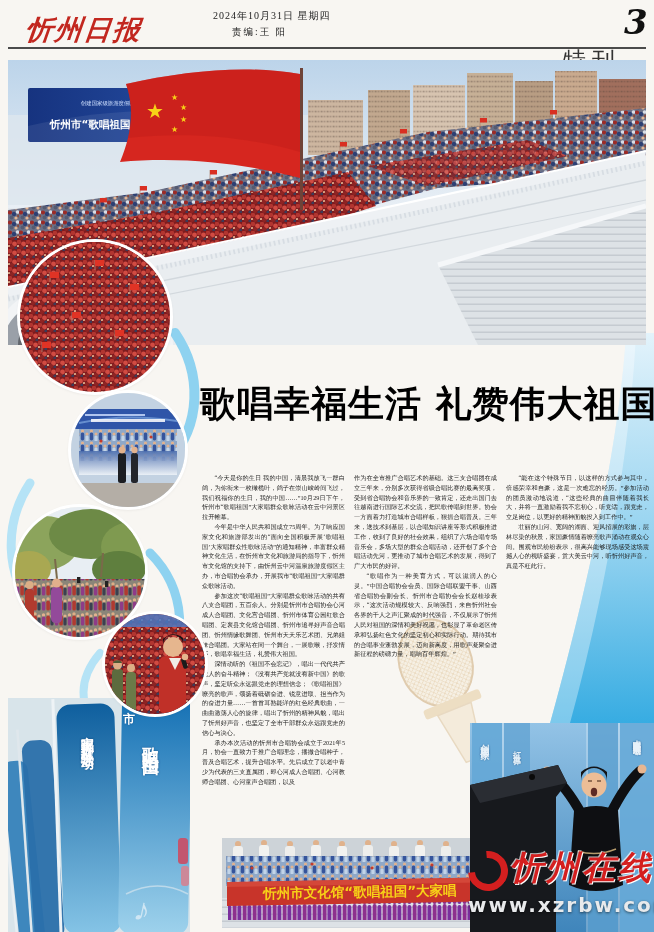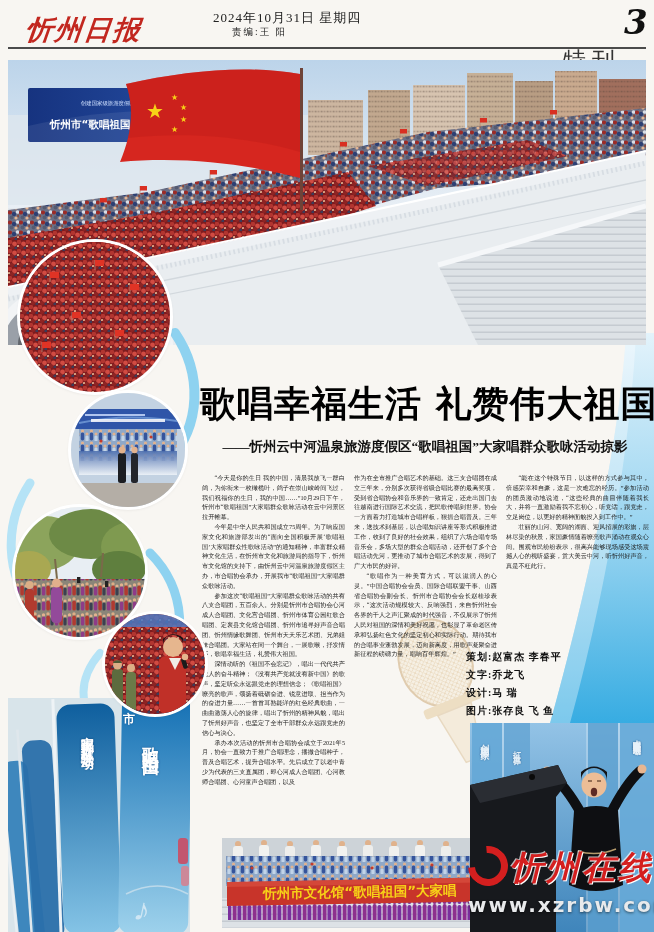--- a/index.html
+++ b/index.html
@@ -2,21 +2,21 @@
 <html><head>
 <meta charset="utf-8">
 <style>
   html,body{margin:0;padding:0;background:#e9e7e2;}
   .page{position:relative;width:654px;height:932px;background:#f8f6f2;overflow:hidden;
         font-family:"Liberation Serif","DejaVu Serif",serif;}
   
   .masthead{position:absolute;left:26px;top:12px;font-family:"DejaVu Serif",serif;
     font-weight:bold;font-style:italic;font-size:27px;color:#c2271f;letter-spacing:2px;
     transform:skewX(-6deg);}
-  .dateline{position:absolute;left:213px;top:9px;font-size:13px;color:#222;letter-spacing:1px;}
+  .dateline{position:absolute;left:213px;top:9px;font-size:10px;color:#222;letter-spacing:1px;}
   .editorline{position:absolute;left:232px;top:26px;font-size:9.5px;color:#222;letter-spacing:2px;}
   .section-label{position:absolute;left:563px;top:10px;font-size:23px;color:#333;letter-spacing:6px;
     font-family:"Liberation Sans","DejaVu Sans",sans-serif;margin-top:35px;}
   .page-number{position:absolute;left:624px;top:2px;font-size:34px;font-weight:bold;font-style:italic;
     color:#111;font-family:"DejaVu Serif",serif;}
   .header-rule{position:absolute;left:8px;top:47px;width:638px;height:2px;background:#4b4b4b;}
   
   .main-photo{position:absolute;left:8px;top:60px;width:638px;height:285px;z-index:1;}
   .circle{position:absolute;border-radius:50%;overflow:hidden;z-index:3;
     box-shadow:0 0 0 3px #fff,0 1px 4px rgba(0,0,0,.25);}
@@ -41,21 +41,21 @@
   .credits p{margin:0 0 4px 0;font-size:10px;font-weight:bold;color:#111;letter-spacing:1px;}
   .mic-decor{position:absolute;left:388px;top:606px;z-index:1;opacity:.5;transform:rotate(-22deg);}
   
   .photo-flags{position:absolute;left:8px;top:698px;width:182px;height:234px;z-index:2;overflow:hidden;}
   .photo-group{position:absolute;left:190px;top:838px;width:290px;height:90px;z-index:2;overflow:hidden;padding-left:32px;}
   .photo-singer{position:absolute;left:470px;top:723px;width:184px;height:209px;z-index:2;overflow:hidden;}
   .vtext{position:absolute;writing-mode:vertical-rl;color:#fff;font-weight:bold;
     font-family:"DejaVu Sans","Liberation Sans",sans-serif;text-shadow:0 0 2px rgba(20,60,110,.6);}
   
   .watermark{position:absolute;left:468px;top:846px;width:186px;z-index:4;}
-  .wm-row{display:flex;align-items:flex-start;}
+  .wm-row{display:flex;align-items:flex-end;}
   .wm-swirl{width:26px;height:26px;border-radius:50%;border:7px solid #d41f1f;
     border-left-color:transparent;transform:rotate(40deg);margin-right:2px;flex:0 0 auto;}
   .wm-name{font-family:"DejaVu Serif",serif;font-weight:bold;font-style:italic;font-size:33px;
     color:#d41f1f;letter-spacing:3px;white-space:nowrap;
     text-shadow:1px 1px 0 #fff,-1px -1px 0 rgba(255,255,255,.7);}
   .wm-url{font-family:"DejaVu Sans",sans-serif;font-weight:bold;font-size:20px;color:#e8eaec;
     letter-spacing:2px;text-shadow:0 1px 3px rgba(0,0,0,.55);margin-top:2px;}
 </style>
 </head>
 <body>
@@ -352,21 +352,20 @@
       <circle cx="80" cy="43" r="3.2" fill="#e6b68e"></circle>
     </svg>
   </div>
 
   <svg class="ribbon" width="114" height="405" viewBox="0 0 114 405" data-name="blue-ribbon-decoration">
     <path d="M86 0 C 82 80, 58 220, 6 405 L 114 405 L 114 0 Z" fill="url(#ribg)"></path>
     <path d="M86 0 C 82 80, 58 220, 6 405 L 26 405 C 72 240, 92 90, 96 0 Z" fill="#ffffff" opacity=".35"></path>
   </svg>
 
   <div class="headline" data-name="article-headline">歌唱幸福生活 礼赞伟大祖国</div>
-  <div class="subtitle" data-name="article-subtitle">——忻州云中河温泉旅游度假区“歌唱祖国”大家唱群众歌咏活动掠影</div>
 
   <div class="body-text" data-name="article-body">
     <div class="bodycol" data-name="body-column-1">
         <p>“今天是你的生日 我的中国，清晨我放飞一群白鸽，为你衔来一枚橄榄叶，鸽子在崇山峻岭间飞过，我们祝福你的生日，我的中国……”10月29日下午，忻州市“歌唱祖国”大家唱群众歌咏活动在云中河景区拉开帷幕。</p>
         <p>今年是中华人民共和国成立75周年。为了响应国家文化和旅游部发出的“面向全国积极开展‘歌唱祖国’大家唱群众性歌咏活动”的通知精神，丰富群众精神文化生活，在忻州市文化和旅游局的指导下，忻州市文化馆的支持下，由忻州云中河温泉旅游度假区主办，市合唱协会承办，开展我市“歌唱祖国”大家唱群众歌咏活动。</p>
         <p>参加这次“歌唱祖国”大家唱群众歌咏活动的共有八支合唱团，五百余人。分别是忻州市合唱协会心河成人合唱团、文化宫合唱团、忻州市体育公园红歌合唱团、定襄县文化馆合唱团、忻州市追寻好声音合唱团、忻州情缘歌舞团、忻州市天天乐艺术团、兄弟姐妹合唱团。大家站在同一个舞台，一展歌喉，抒发情怀，歌唱幸福生活，礼赞伟大祖国。</p>
         <p>深情动听的《祖国不会忘记》，唱出一代代共产党人的奋斗精神；《没有共产党就没有新中国》的歌声，坚定听众永远跟党走的理想信念；《歌唱祖国》嘹亮的歌声，颂扬着砥砺奋进、锐意进取、担当作为的奋进力量……一首首耳熟能详的红色经典歌曲，一曲曲激荡人心的旋律，唱出了忻州的精神风貌，唱出了忻州好声音，也坚定了全市干部群众永远跟党走的信心与决心。</p>
         <p>承办本次活动的忻州市合唱协会成立于2021年5月，协会一直致力于推广合唱理念，播撒合唱种子，普及合唱艺术，提升合唱水平。先后成立了以老中青少为代表的三支直属团，即心河成人合唱团、心河教师合唱团、心河童声合唱团，以及</p>
       </div>
     <div class="bodycol" data-name="body-column-2">
@@ -378,26 +377,20 @@
         <p>壮丽的山河、宽阔的湖面、迎风招展的彩旗，层林尽染的秋景，家国豪情随着嘹亮歌声涌动在观众心间。围观市民纷纷表示，很高兴能够现场感受这场震撼人心的视听盛宴，赏大美云中河，听忻州好声音，真是不枉此行。</p>
       </div>
   </div>
 
   <svg class="mic-decor" width="150" height="158" viewBox="0 0 150 158" data-name="microphone-decoration">
     <ellipse cx="58" cy="48" rx="36" ry="44" fill="url(#micmesh)" stroke="#c9a36e" stroke-width="2"></ellipse>
     <rect x="28" y="88" width="60" height="10" rx="3" fill="#e4c795"></rect>
     <polygon points="40,98 76,98 67,152 49,152" fill="#f1e2c6" stroke="#d9bd92" stroke-width="1.5"></polygon>
   </svg>
 
-  <div class="credits" data-name="article-credits">
-      <p>策划:赵富杰  李春平</p>
-      <p>文字:乔龙飞</p>
-      <p>设计:马  瑞</p>
-      <p>图片:张存良  飞  鱼</p>
-    </div>
 
   <div class="photo-flags" data-name="photo-blue-flags">
     <svg width="182" height="234" viewBox="0 0 182 234">
       <rect width="182" height="234" fill="#d8e4ea"></rect>
       <g transform="rotate(-6 20 150)">
         <rect x="2" y="62" width="26" height="182" rx="10" fill="#2e7cb8" opacity=".9"></rect>
         <line x1="0" y1="52" x2="0" y2="244" stroke="#e8eef2" stroke-width="2.5"></line>
       </g>
       <g transform="rotate(-4 36 140)">
         <rect x="20" y="42" width="30" height="200" rx="11" fill="#2a6faa" opacity=".95"></rect>

